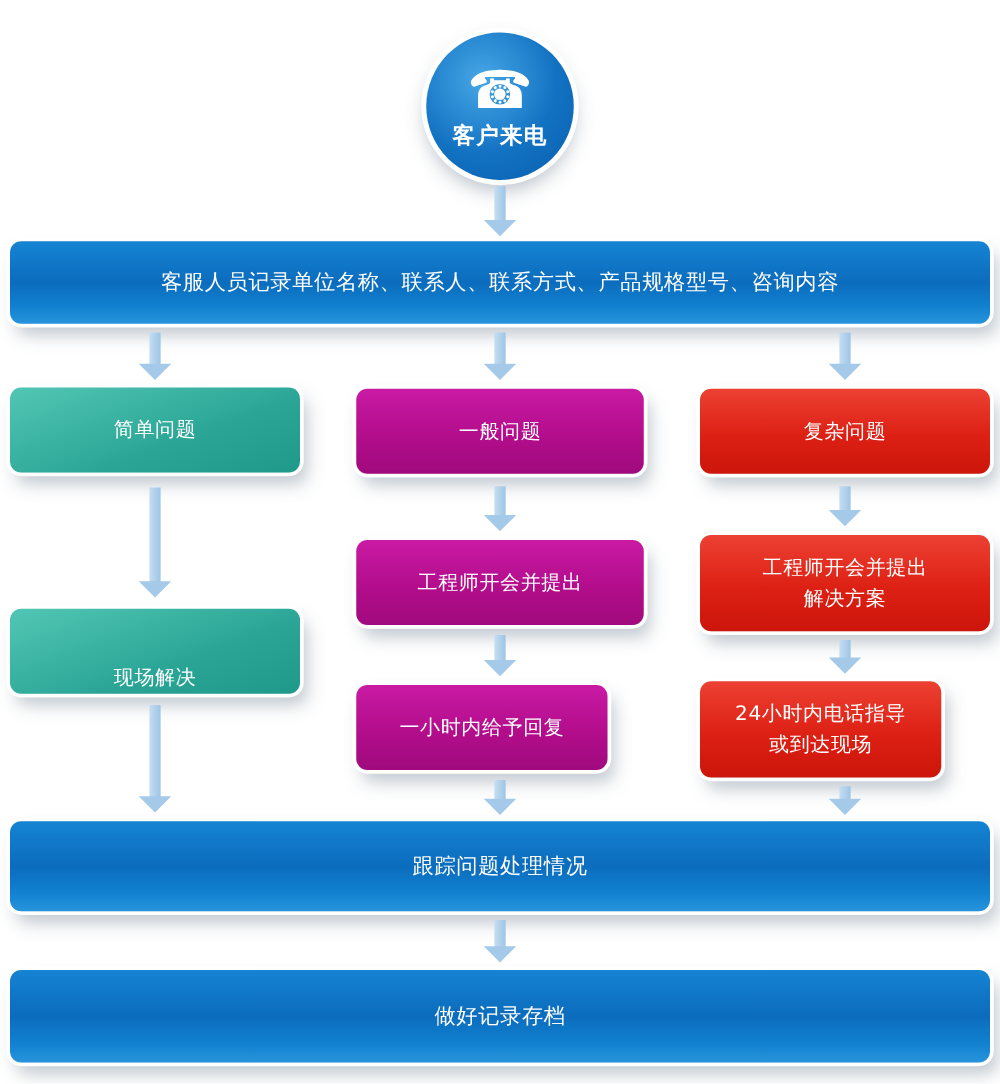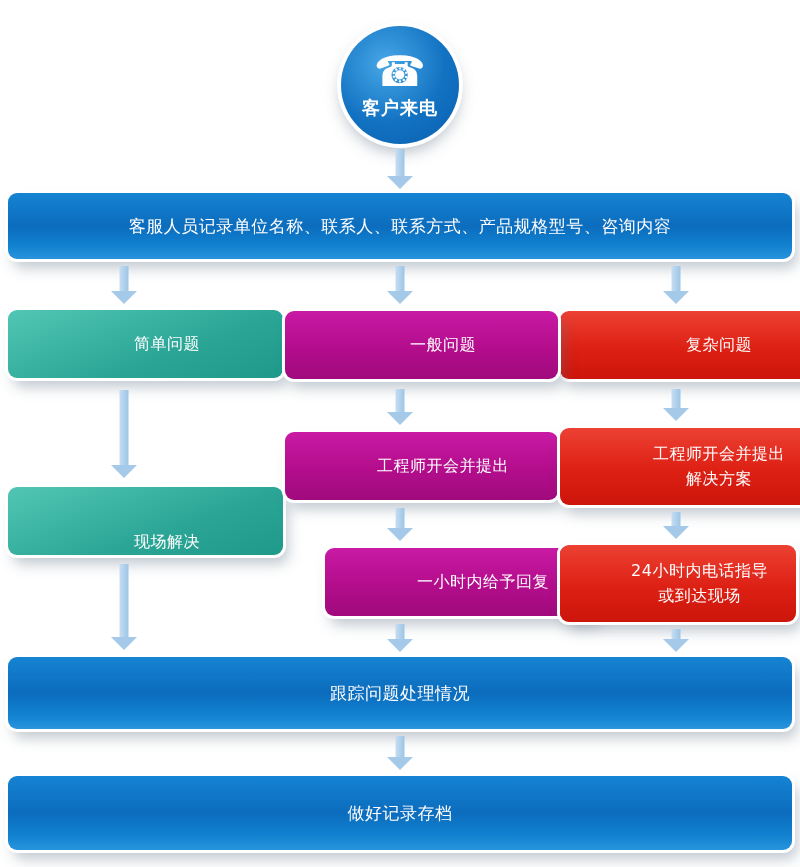--- a/index.html
+++ b/index.html
@@ -3,21 +3,21 @@
 <meta charset="utf-8">
 <style>
   html,body{margin:0;padding:0;background:#ffffff;}
   body{font-family:"DejaVu Sans","Liberation Sans",sans-serif;}
   .canvas{position:relative;width:800px;height:867px;background:#ffffff;overflow:hidden;}
 
   .node{position:absolute;display:flex;align-items:center;justify-content:center;
         text-align:center;color:#ffffff;border-radius:9px;white-space:pre-line;line-height:1.55;
         box-shadow:0 0 0 3px #ffffff,5px 9px 14px rgba(90,110,130,.38);}
   .bar{font-size:17px;letter-spacing:.5px;}
-  .box{font-size:16px;letter-spacing:.5px;padding-left:43px;}
+  .box{font-size:16px;letter-spacing:.5px;}
 
   .blue{background:linear-gradient(180deg,#1583d3 0%,#0c6cbd 50%,#1080cf 78%,#2794dc 100%);text-align:center;}
   .teal{background:linear-gradient(160deg,#52c6b5 0%,#2ba696 60%,#1f9a8a 100%);}
   .magenta{background:linear-gradient(180deg,#c91aa4 0%,#b30d8c 55%,#a00a7d 100%);}
   .red{background:linear-gradient(180deg,#ec4133 0%,#dd2014 55%,#cc150b 100%);}
 
   .start-circle{position:absolute;left:341px;top:26px;width:118px;height:118px;border-radius:50%;
         background:radial-gradient(circle at 38% 32%,#47a7e6 0%,#1272c2 55%,#0a5dae 100%);
         box-shadow:0 0 0 4px #ffffff,0 8px 16px rgba(90,110,130,.45);
         display:flex;flex-direction:column;align-items:center;justify-content:center;color:#ffffff;}
@@ -66,21 +66,21 @@
   <div class="node box teal" style="left:8px;top:487px;width:232px;height:68px;align-items:flex-end;">
     <span>现场解决</span>
   </div>
   <div class="arrow" style="left:111px;top:564px;height:86px;"></div>
 
   <div class="arrow" style="left:387px;top:389px;height:36px;"></div>
   <div class="node box magenta" style="left:285px;top:432px;width:230px;height:68px;">
     <span>工程师开会并提出</span>
   </div>
   <div class="arrow" style="left:387px;top:508px;height:33px;"></div>
-  <div class="node box magenta" style="left:285px;top:548px;width:230px;height:68px;margin-left:40px;">
+  <div class="node box magenta" style="left:285px;top:548px;width:201px;height:68px;">
     <span>一小时内给予回复</span>
   </div>
   <div class="arrow" style="left:387px;top:624px;height:28px;"></div>
 
   <div class="arrow" style="left:663px;top:389px;height:32px;"></div>
   <div class="node box red" style="left:560px;top:428px;width:232px;height:77px;">
     <span>工程师开会并提出
 解决方案</span>
   </div>
   <div class="arrow" style="left:663px;top:512px;height:27px;"></div>

